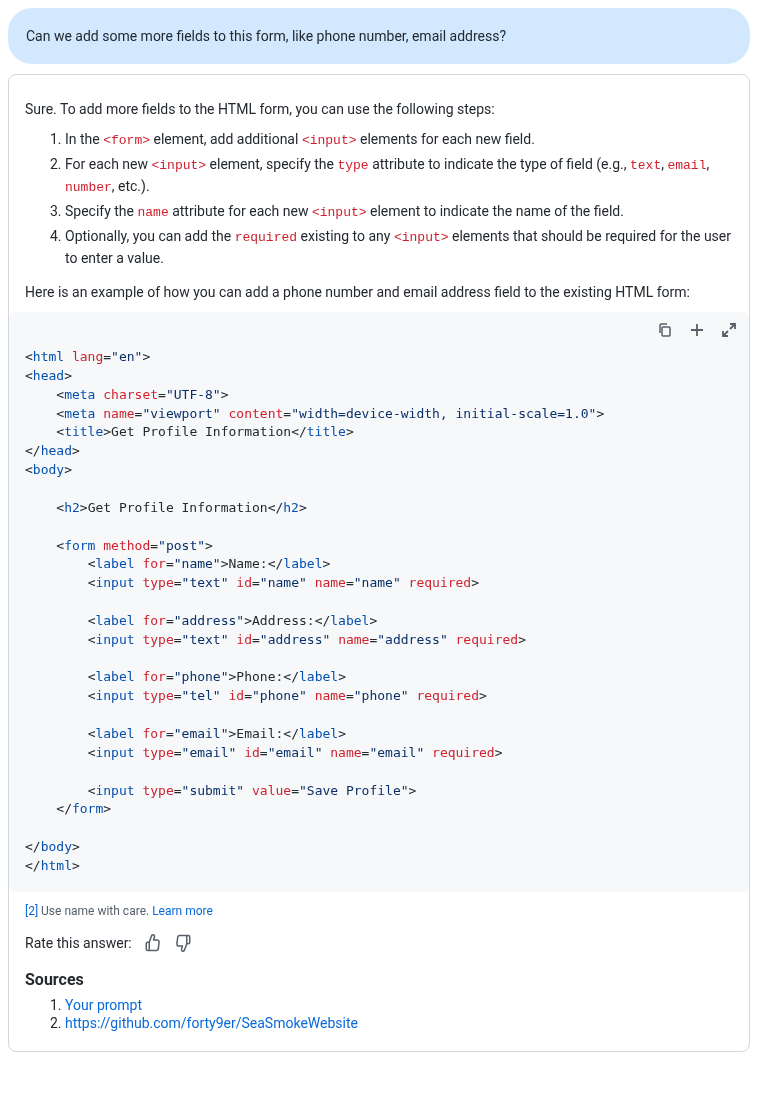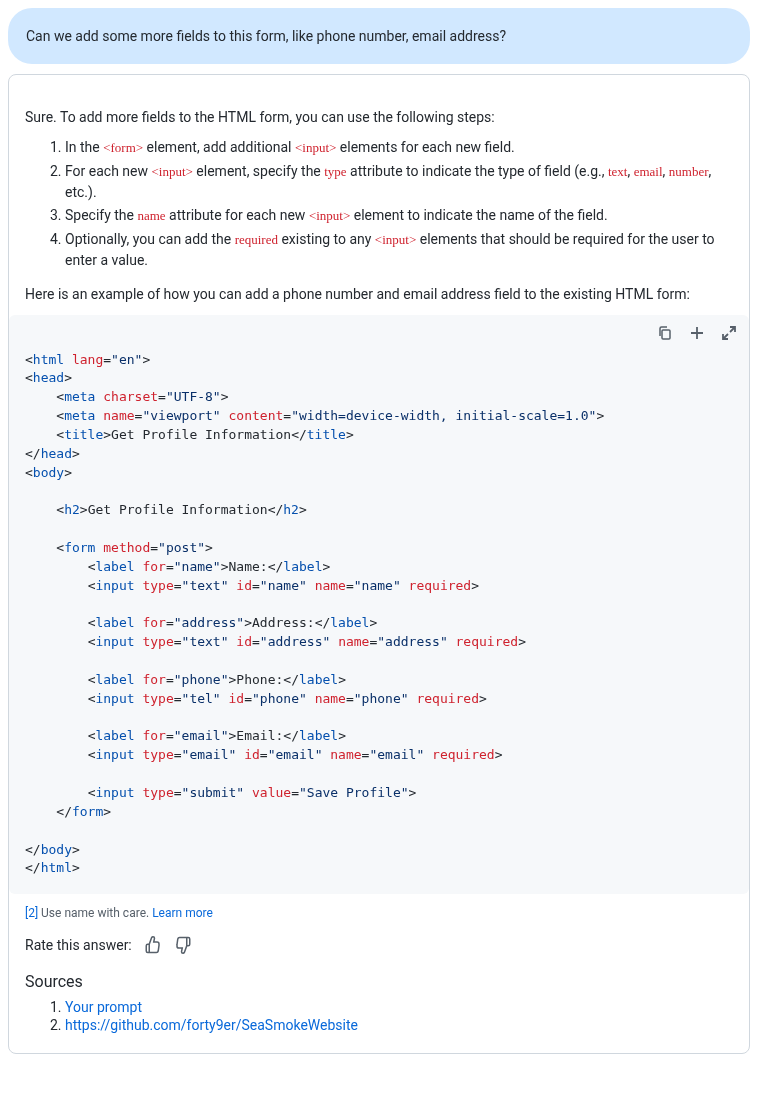--- a/index.html
+++ b/index.html
@@ -15,27 +15,27 @@
     background: #d1e8ff;
     border-radius: 24px;
     padding: 20px 18px;
     margin-bottom: 10px;
     color: #24292f;
     font-size: 14px;
   }
   .answer-card {
     border: 1px solid #d0d7de;
     border-radius: 8px;
-    padding: 32px 16px 18px 16px;
+    padding: 24px 16px 18px 16px;
   }
   .answer-card p { margin: 0 0 10px 0; line-height: 1.45; }
   .answer-card ol.steps { padding-left: 40px; margin: 2px 0 14px 0; }
   .answer-card ol.steps li { margin-bottom: 3px; line-height: 1.45; }
   .inline-code {
-    font-family: Liberation Serif, serif;
+    font-family: Liberation Mono, monospace;
     font-size: 13px;
     color: #cf222e;
   }
   .code-block {
     position: relative;
     background: #f6f8fa;
     border-radius: 6px;
     margin: 6px -16px 12px -16px;
     padding: 16px;
     font-family: ui-monospace, SFMono-Regular, Menlo, Consolas, monospace;
@@ -68,21 +68,21 @@
   .care-note .ref { color: #0969da; }
   .care-note a { color: #0969da; text-decoration: none; }
   .rate-row {
     display: flex;
     align-items: center;
     gap: 12px;
     margin: 16px 0 18px 0;
     font-size: 14px;
   }
   .thumb { width: 18px; height: 18px; display: inline-flex; align-items: center; justify-content: center; color: #57606a; cursor: pointer; }
-  .sources h3 { font-size: 16px; font-weight: 400; margin-bottom: 8px; }
+  .sources h3 { font-size: 16px; font-weight: 700; margin-bottom: 8px; }
   .sources ol { padding-left: 40px; }
   .sources li { margin-bottom: 2px; }
   .sources a { color: #0969da; text-decoration: none; font-size: 14px; }
 </style>
 </head>
 <body>
 
 <div class="user-bubble">
   <span>Can we add some more fields to this form, like phone number, email address?</span>
 </div>

